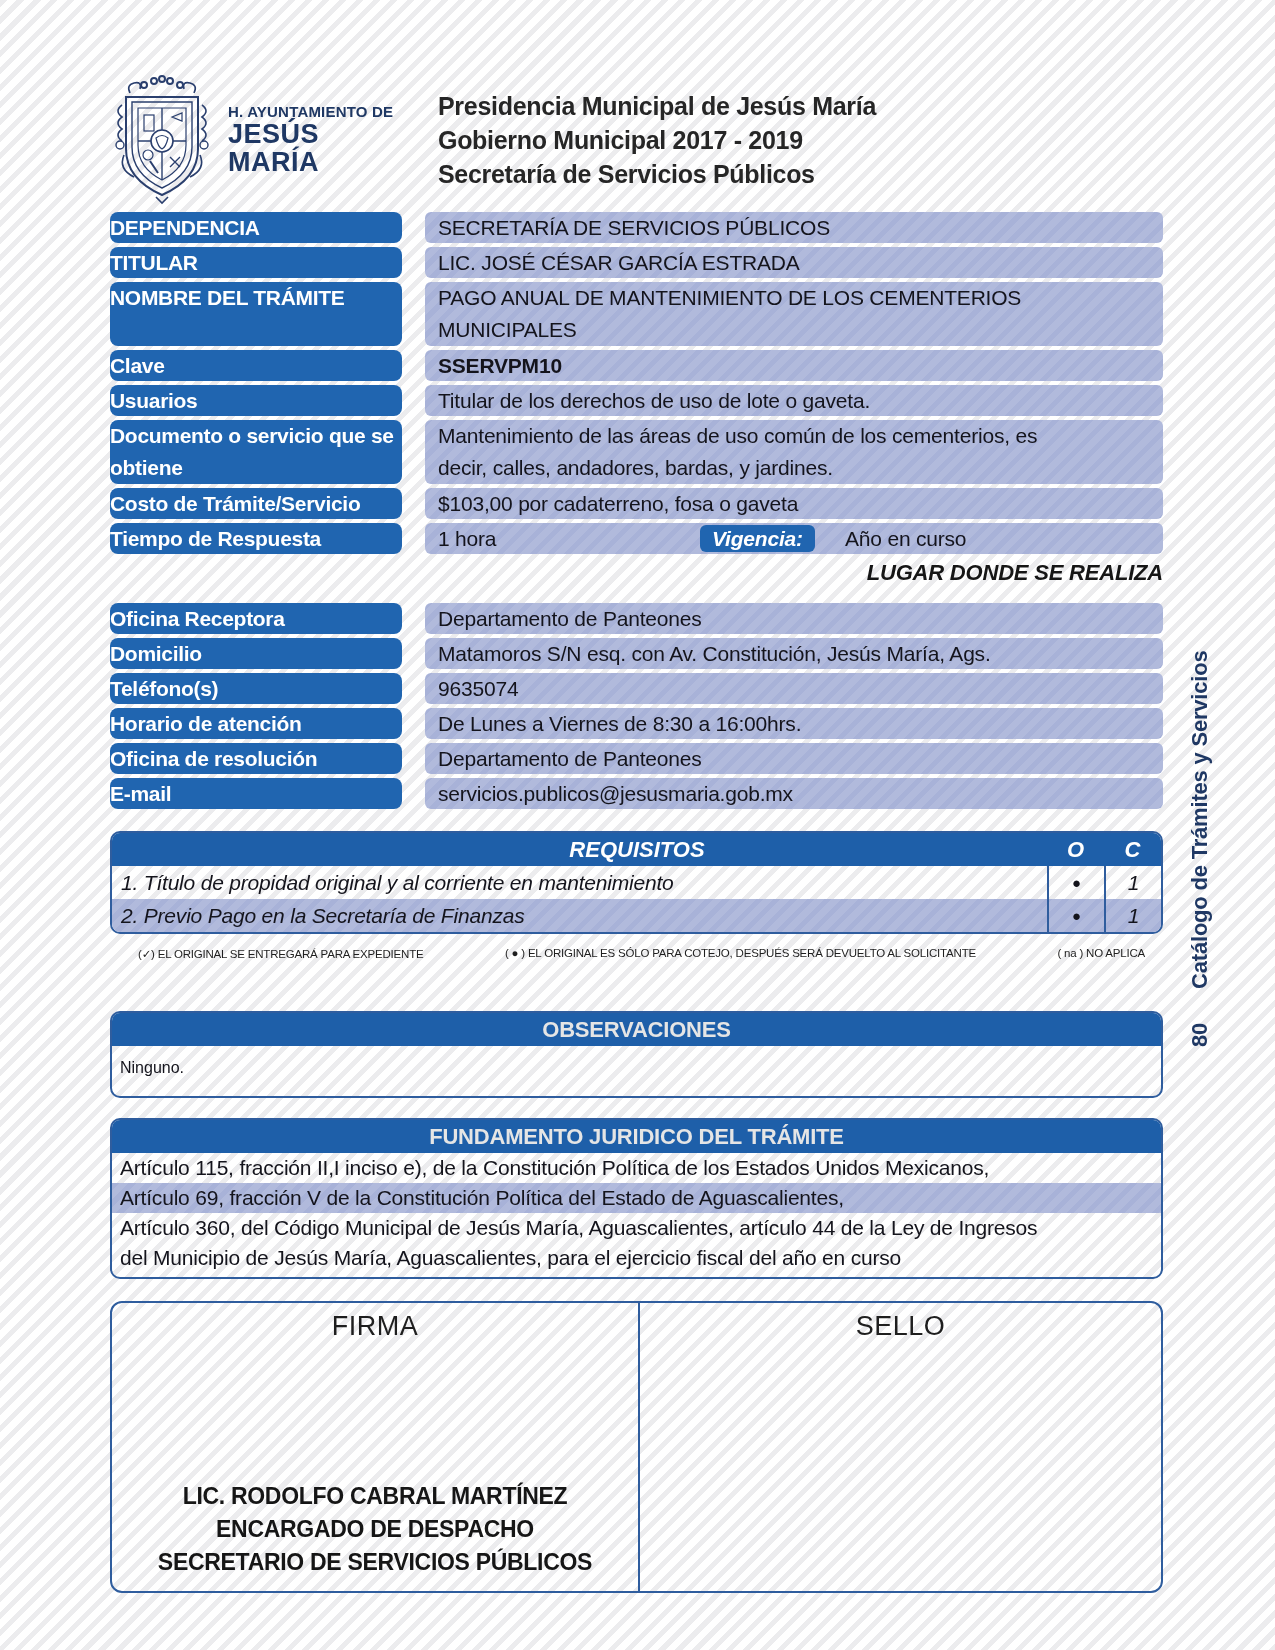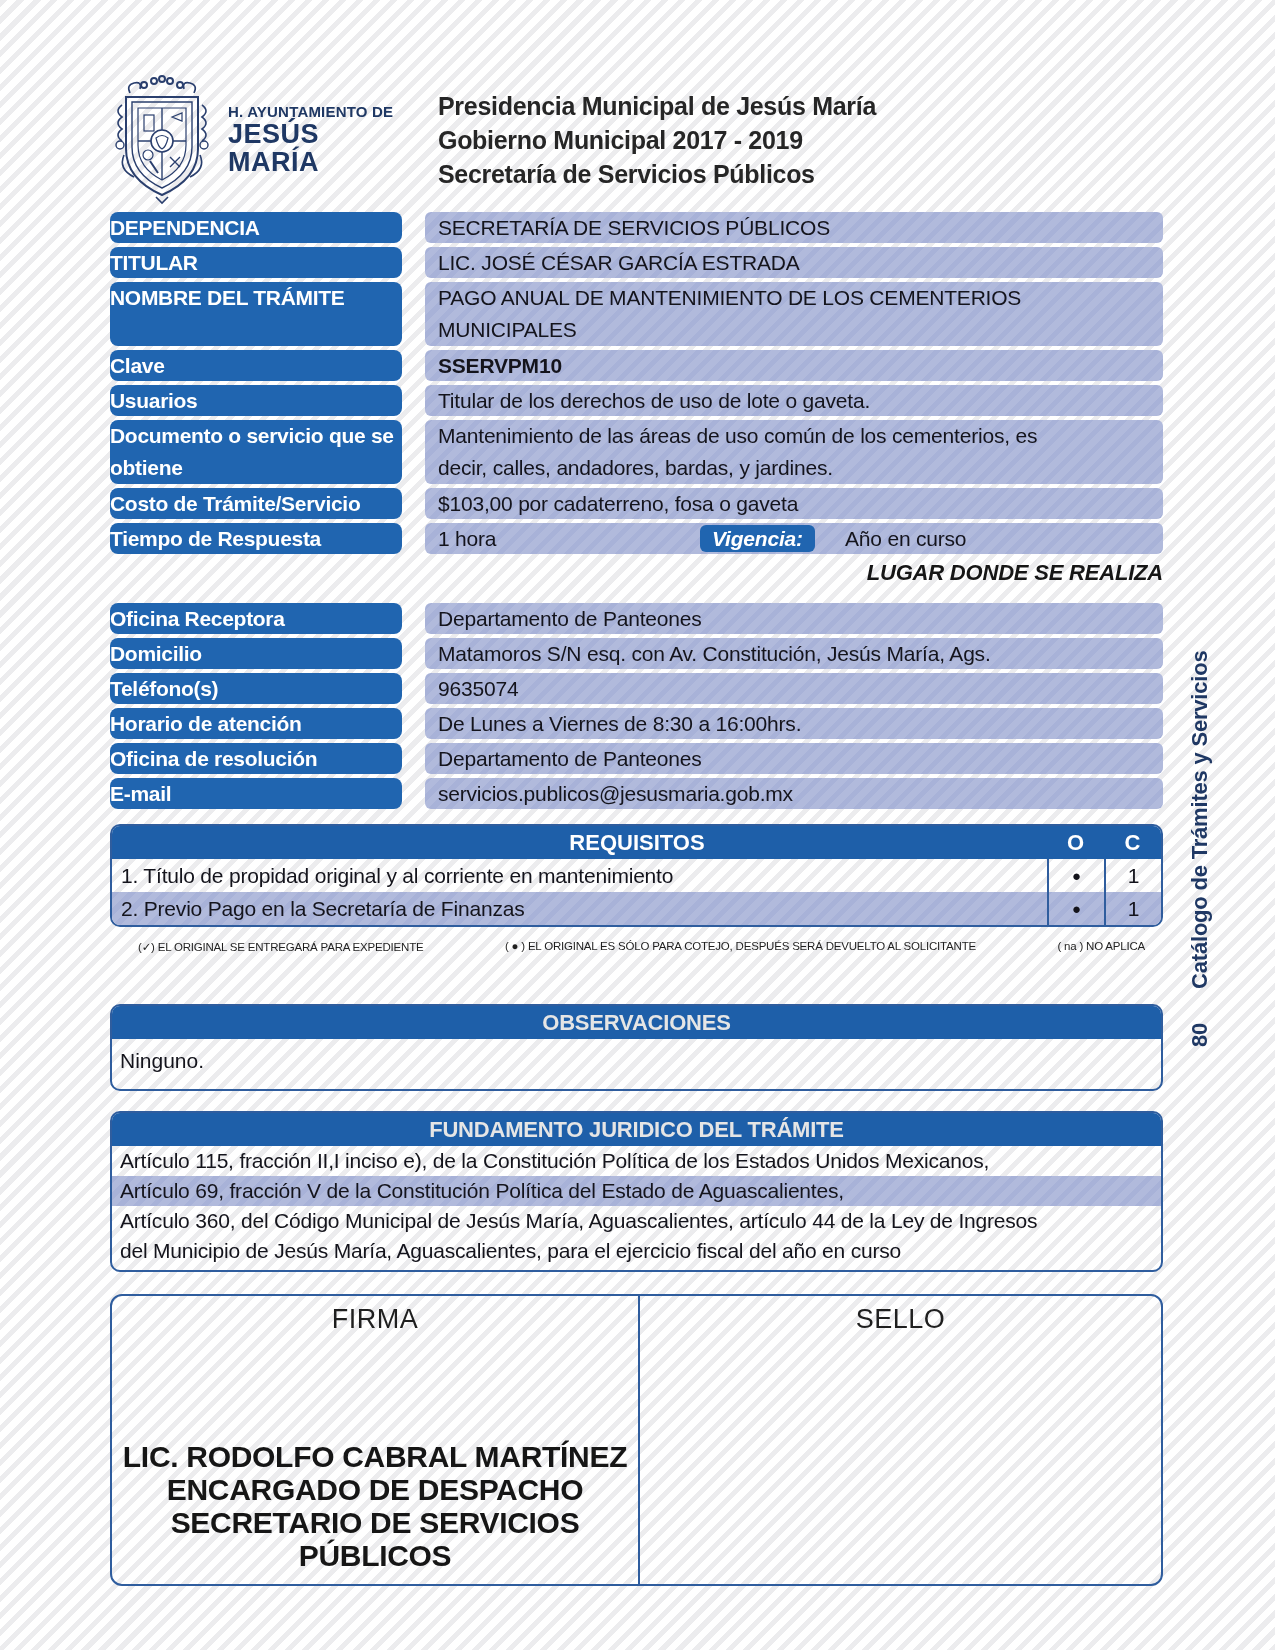--- a/index.html
+++ b/index.html
@@ -34,49 +34,49 @@
   .mid-head{text-align:right;font-size:22px;font-weight:700;color:#161616;
             letter-spacing:-0.2px;margin:6px 0 17px 0;font-style:italic;}
 
   
   .sect{border:2px solid #2f5d9e;border-radius:10px;overflow:hidden;
         background:repeating-linear-gradient(135deg,#ececee 0 5px,#ffffff 5px 12px);}
   .sect-head{background:#1e5fa9;color:#e5e5e5;font-weight:700;font-size:22px;line-height:33px;
              text-align:center;letter-spacing:-0.2px;}
 
   
-  .req{margin-top:15px;}
+  .req{margin-top:22px;font-style:italic;}
   .req-head{display:flex;background:#1e5fa9;color:#fff;font-weight:700;font-size:22px;line-height:33px;}
   .req-head .t{flex:1;text-align:center;margin-left:115px;}
   .req-head .c{width:57px;text-align:center;}
   .req-row{display:flex;font-size:21px;line-height:33px;height:33px;color:#14141c;}
   .req-row .txt{flex:1;padding-left:9px;letter-spacing:-0.2px;}
   .req-row .cell{width:57px;text-align:center;border-left:2px solid #2f5d9e;box-sizing:border-box;}
   .req-row .dot{font-size:15px;}
   .req-row.alt{background:repeating-linear-gradient(135deg,#a8b2d8 0 5px,#b1badc 5px 12px);}
   .footnotes{display:flex;justify-content:space-between;margin-top:13px;padding:0 18px 0 28px;
              font-size:11.5px;color:#1f1f1f;letter-spacing:-0.2px;}
 
   .obs{margin-top:50px;}
-  .obs-body{font-size:21px;line-height:30px;padding:7px 10px 13px 8px;color:#14141c;}
+  .obs-body{font-size:16px;line-height:30px;padding:7px 10px 13px 8px;color:#14141c;}
 
   .fund{margin-top:20px;}
   .fund-line{font-size:21px;line-height:30px;padding-left:8px;color:#14141c;letter-spacing:-0.2px;}
   .fund-line.alt{background:repeating-linear-gradient(135deg,#a8b2d8 0 5px,#b1badc 5px 12px);}
   .fund-body{padding-bottom:4px;}
 
   
   .sig{margin-top:22px;height:288px;border:2px solid #2f5d9e;border-radius:12px;display:flex;
        background:transparent;}
   .sig-col{position:relative;box-sizing:border-box;}
   .sig-left{width:528px;border-right:2px solid #2f5d9e;}
   .sig-right{flex:1;}
   .sig-title{text-align:center;font-size:27px;color:#1f1f1f;margin-top:8px;letter-spacing:0.5px;}
   .sig-names{position:absolute;left:0;right:0;bottom:12px;text-align:center;
-             font-weight:700;font-size:30px;line-height:33px;color:#161616;letter-spacing:-0.3px;}
+             font-weight:700;font-size:23px;line-height:33px;color:#161616;letter-spacing:-0.3px;}
 
   
   .side{position:absolute;left:985px;top:817px;width:430px;height:30px;
         transform:rotate(-90deg);display:flex;align-items:center;
         font-weight:700;font-size:22px;color:#1f3864;letter-spacing:-0.2px;}
   .side .num{margin-right:34px;}
 </style>
 </head>
 <body>
 

